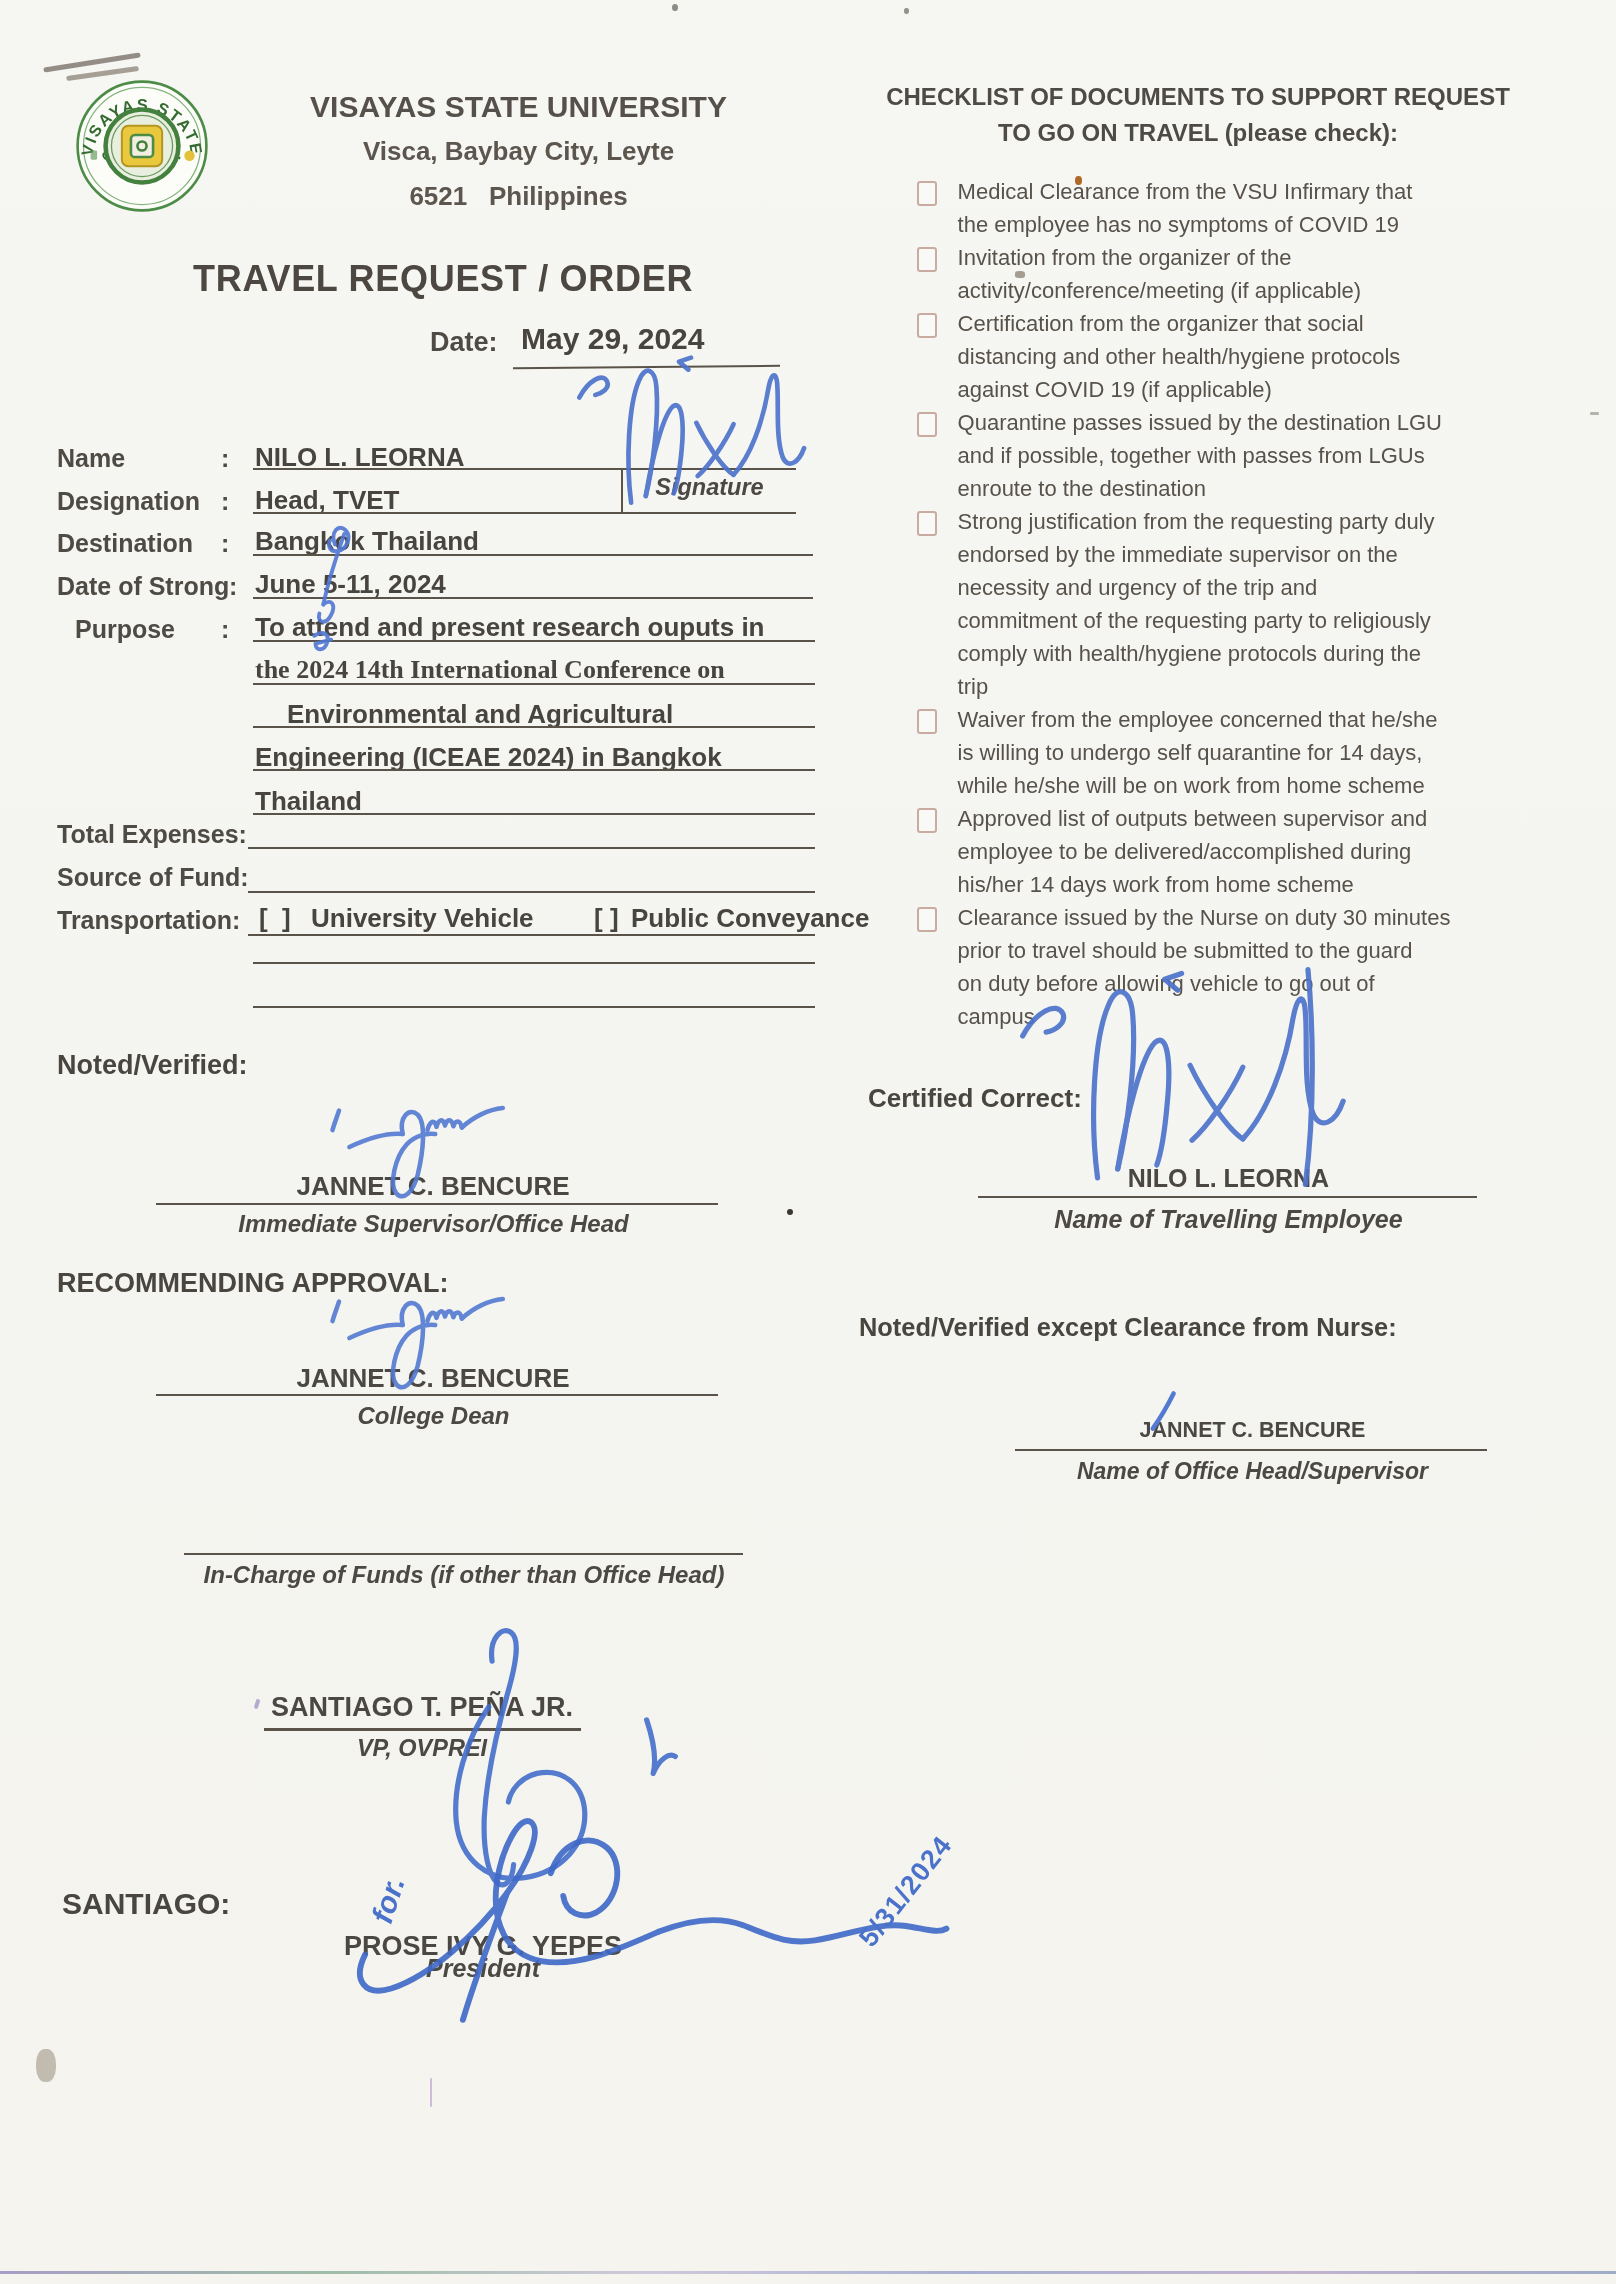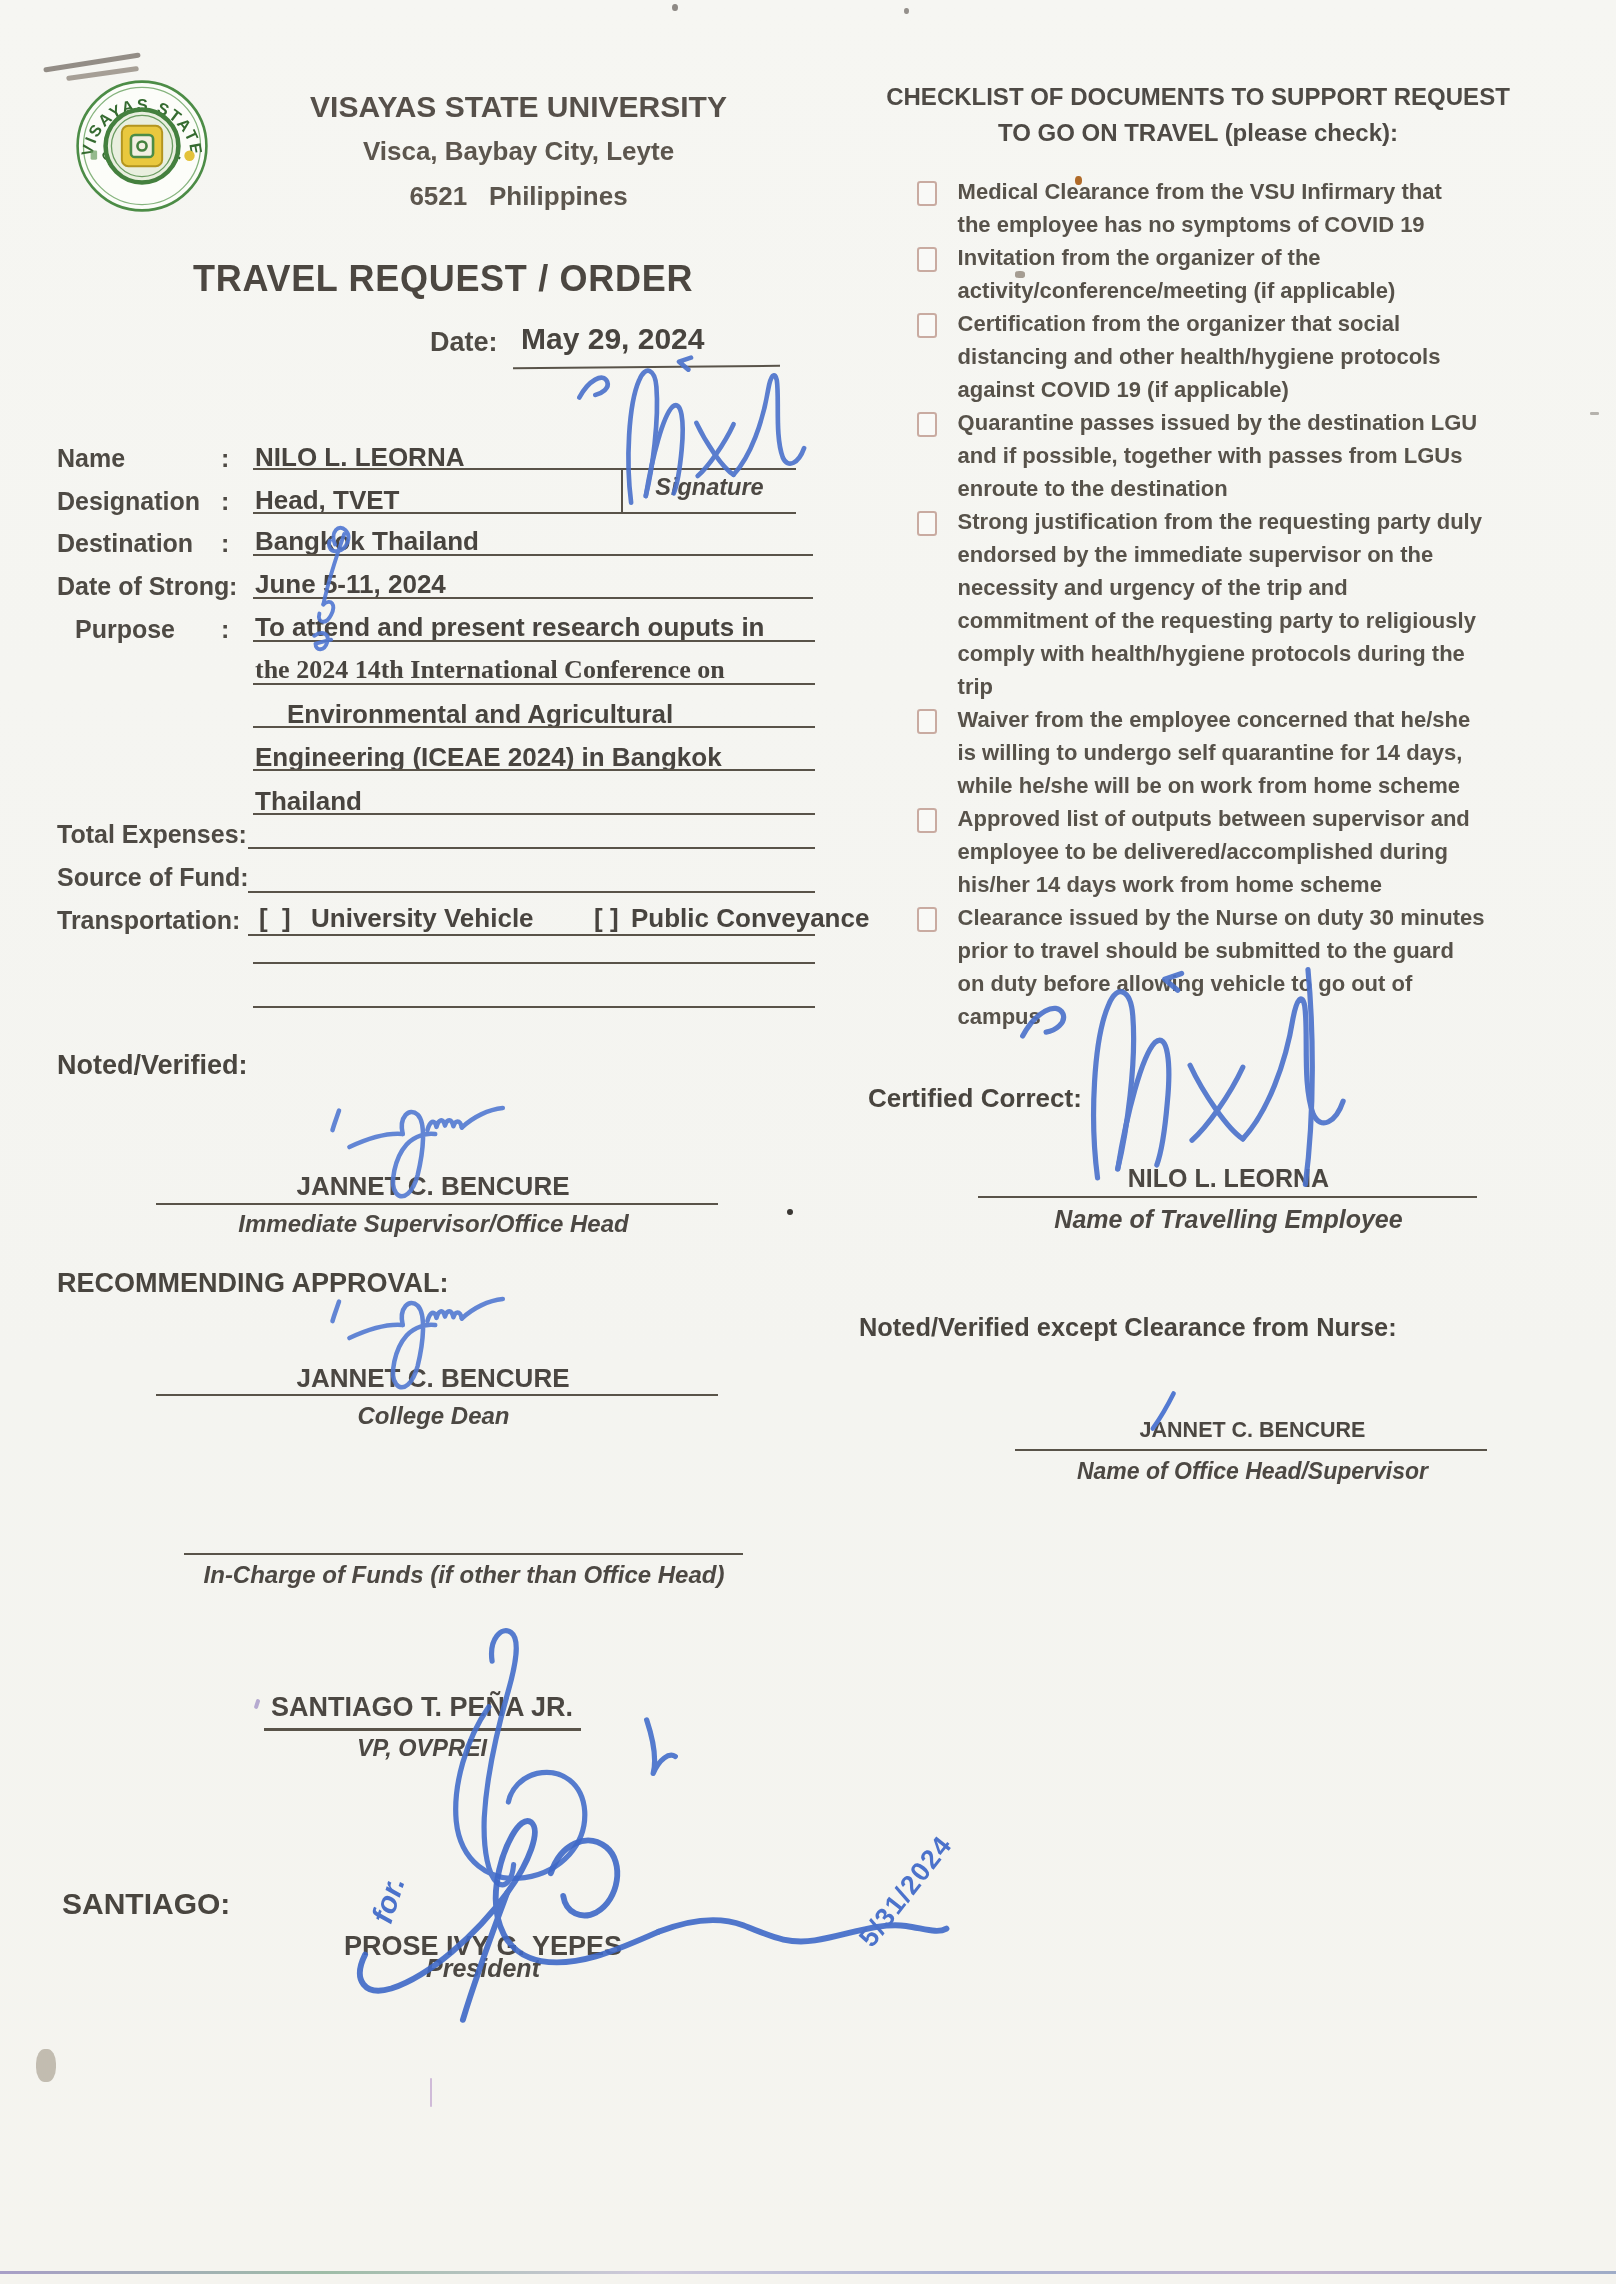--- a/index.html
+++ b/index.html
@@ -10,21 +10,21 @@
   .val{position:absolute;font-weight:700;font-size:26px;color:#48443f;white-space:nowrap;}
   .colon{position:absolute;font-weight:700;font-size:25px;color:#4e4a44;}
   .rule{position:absolute;height:0;border-top:2.6px solid #595349;}
   .vrule{position:absolute;width:0;border-left:2.6px solid #595349;}
   .cap{position:absolute;font-style:italic;font-weight:700;font-size:23.5px;color:#4c4843;text-align:center;white-space:nowrap;}
   .secl{position:absolute;font-weight:700;color:#49453f;white-space:nowrap;}
   .namec{position:absolute;font-weight:700;color:#4b4742;text-align:center;white-space:nowrap;}
   .chk-wrap{position:absolute;left:917px;top:175px;width:658px;}
   .chk-item{display:flex;align-items:flex-start;gap:21px;}
   .cbox{flex:none;width:15.6px;height:21px;border:2px solid #c9aba1;border-radius:3.3px;margin-top:5.9px;background:rgba(255,255,255,.4);}
-  .ctext{font-weight:700;font-size:22px;line-height:33px;color:#57524a;white-space:pre-line;}
+  .ctext{font-weight:400;font-size:22px;line-height:33px;color:#57524a;white-space:pre-line;}
   .head2{position:absolute;left:879px;top:79px;width:638px;text-align:center;font-weight:700;font-size:24px;line-height:36px;color:#4e4a45;}
   .ink{fill:none;stroke-linecap:round;stroke-linejoin:round;}
   .hand{position:absolute;color:#4b72cb;font-weight:700;white-space:nowrap;}
   .speck{position:absolute;border-radius:50%;}
 </style>
 </head>
 <body>
 
 <div class="page">
 

